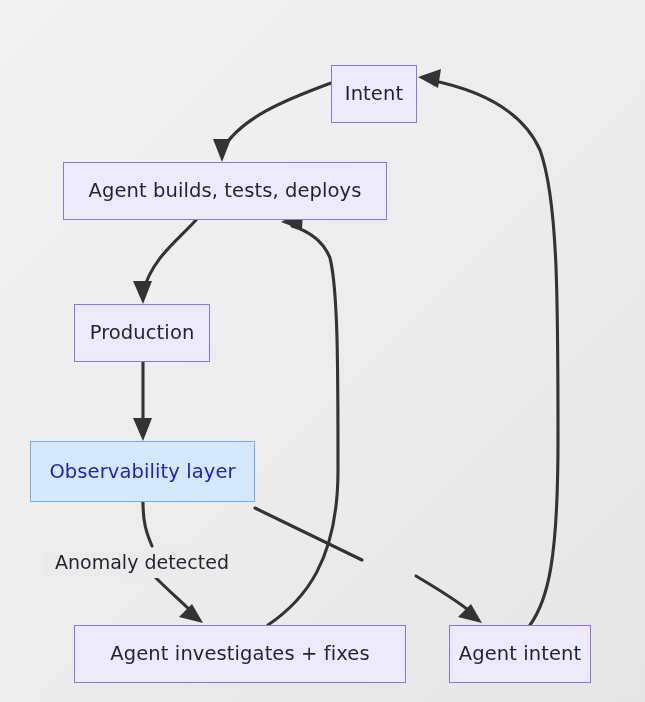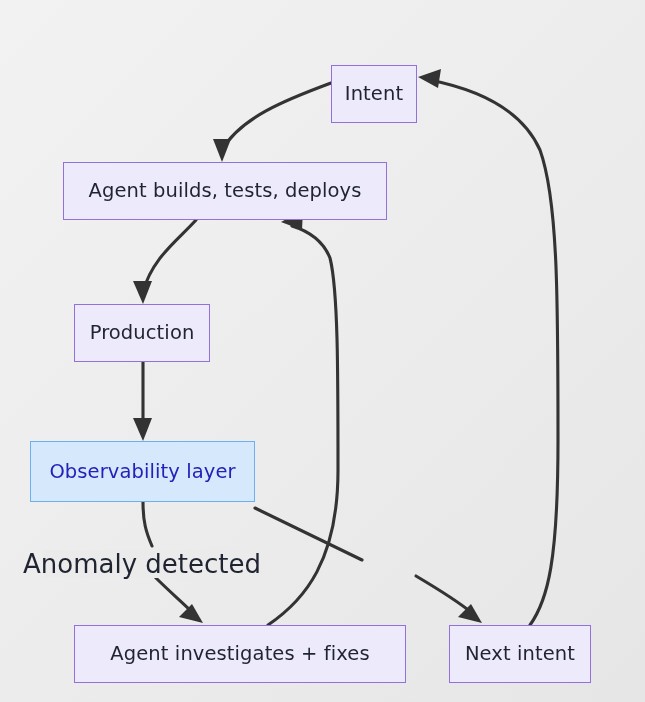--- a/index.html
+++ b/index.html
@@ -50,23 +50,22 @@
     white-space: nowrap;
   }
   .node.highlight {
     border-color: #6ab0f3;
     background: #d6e8fb;
     color: #2222bb;
   }
   .edge-label {
     position: absolute;
     display: flex;
-    align-items: center;
     justify-content: center;
-    font-size: 26px;
+    font-size: 19px;
     color: #1f2430;
     background: #ebebeb;
     white-space: nowrap;
     padding: 1px 3px;
     box-sizing: border-box;
   }
 </style>
 </head>
 <body>
 
@@ -126,21 +125,21 @@
 
   <div class="node highlight" style="left:30px; top:441px; width:225px; height:61px;">
     <span>Observability layer</span>
   </div>
 
   <div class="node" style="left:74px; top:625px; width:332px; height:58px;">
     <span>Agent investigates + fixes</span>
   </div>
 
   <div class="node" style="left:449px; top:625px; width:142px; height:58px;">
-    <span>Next intent</span>
+    <span>Agent intent</span>
   </div>
 
   <div class="edge-label" style="left:43px; top:550px; width:198px; height:28px;">
     <span>Anomaly detected</span>
   </div>
 
 
 </div>
 
 </body></html>

